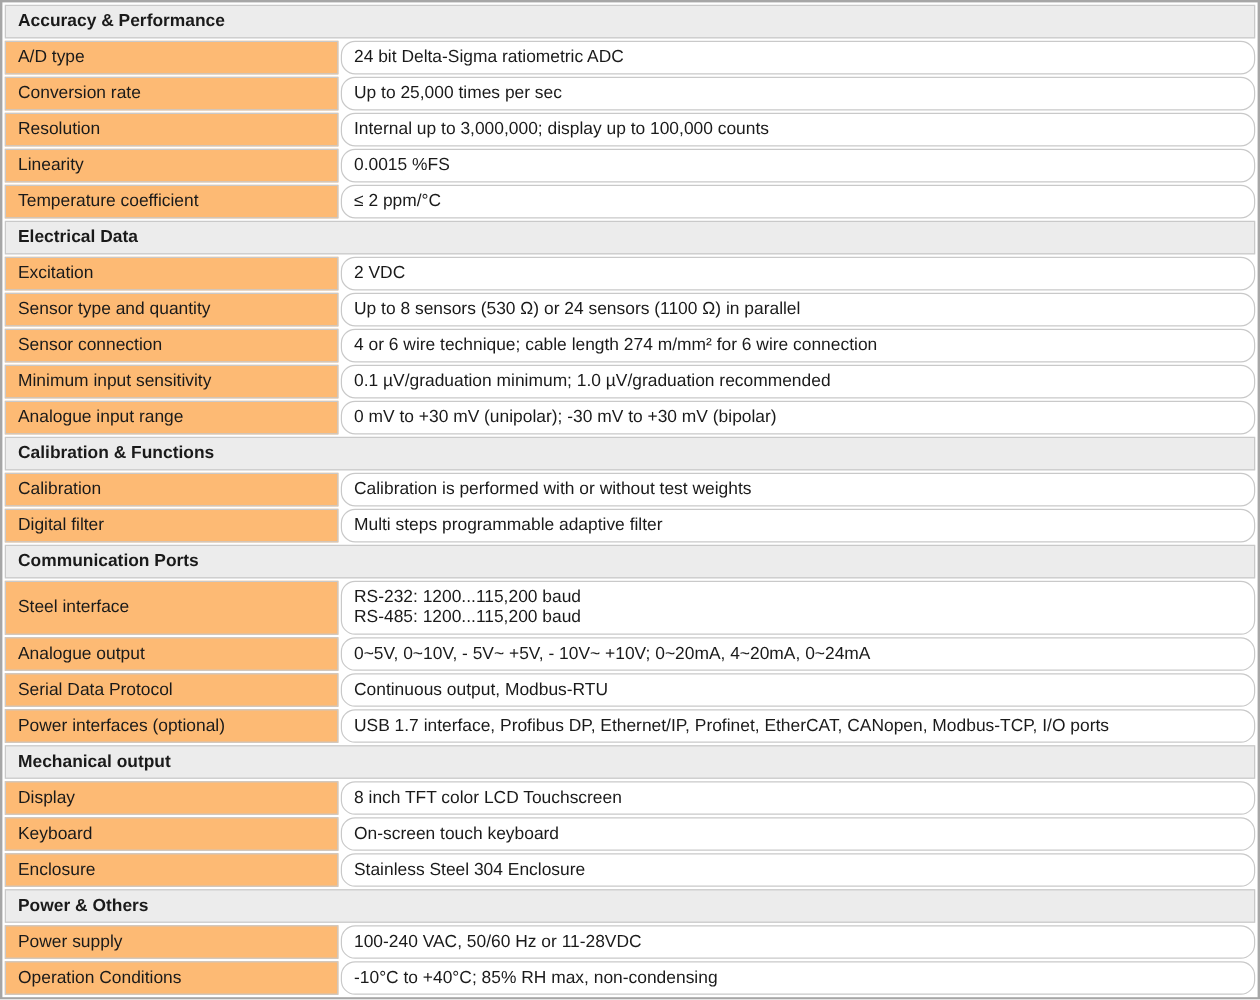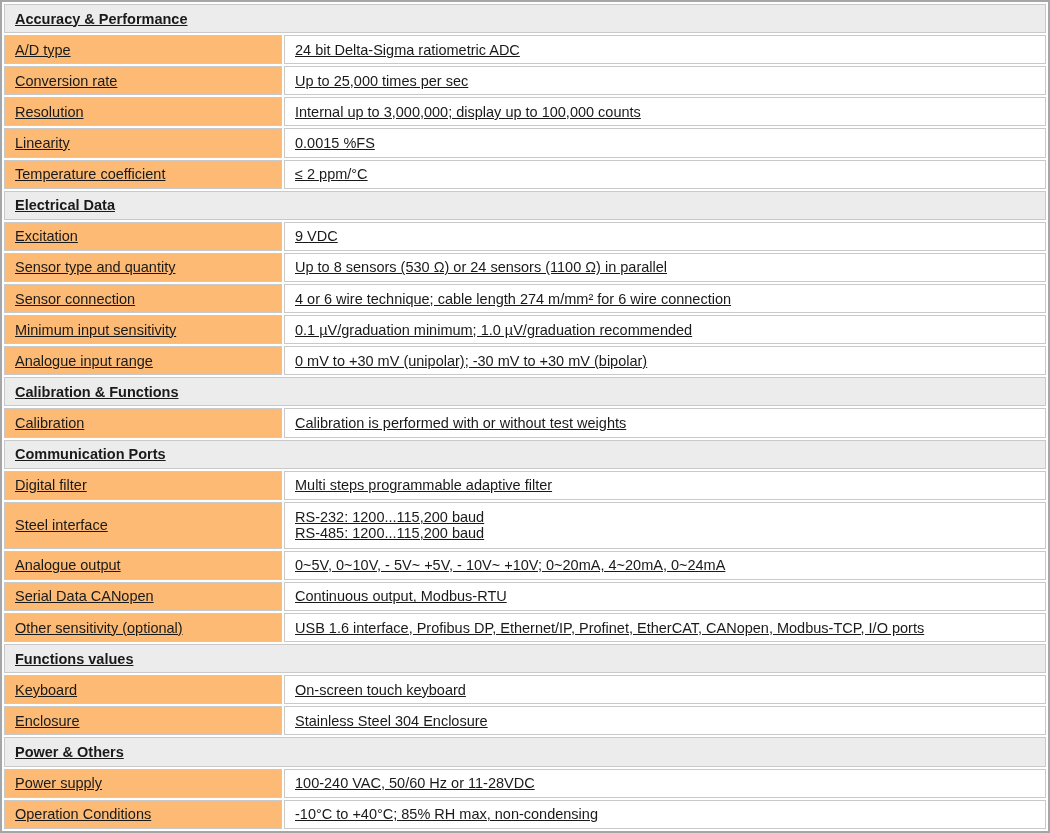--- a/index.html
+++ b/index.html
@@ -24,36 +24,36 @@
   }
   col.c-label { width: 278px; }
   table.spec td {
     border: 1px solid #c9c9c9;
     color: #1a1a1a;
     font-size: 14.5px;
     line-height: 16px;
     padding: 4px 10px;
     vertical-align: middle;
     overflow: hidden;
-    text-decoration: underline;
   }
   td.section {
     background: #ececec;
     font-weight: 700;
     font-size: 15px;
     padding-left: 18px;
   }
   td.label {
     background: #fdba74;
     padding-left: 18px;
   }
   td.value {
     background: #ffffff;
     padding-left: 20px;
     white-space: pre-line;
+    border-radius: 12px;
   }
 </style>
 </head>
 <body>
 
 <div class="spec-wrap">
   <table class="spec">
     <colgroup>
       <col class="c-label">
       <col class="c-value">
@@ -80,21 +80,21 @@
         </tr>
         <tr>
           <td class="label">Temperature coefficient</td>
           <td class="value">≤ 2 ppm/°C</td>
         </tr>
         <tr>
           <td colspan="2" class="section">Electrical Data</td>
         </tr>
         <tr>
           <td class="label">Excitation</td>
-          <td class="value">9 VDC</td>
+          <td class="value">2 VDC</td>
         </tr>
         <tr>
           <td class="label">Sensor type and quantity</td>
           <td class="value">Up to 8 sensors (530 Ω) or 24 sensors (1100 Ω) in parallel</td>
         </tr>
         <tr>
           <td class="label">Sensor connection</td>
           <td class="value">4 or 6 wire technique; cable length 274 m/mm² for 6 wire connection</td>
         </tr>
         <tr>
@@ -106,45 +106,49 @@
           <td class="value">0 mV to +30 mV (unipolar); -30 mV to +30 mV (bipolar)</td>
         </tr>
         <tr>
           <td colspan="2" class="section">Calibration &amp; Functions</td>
         </tr>
         <tr>
           <td class="label">Calibration</td>
           <td class="value">Calibration is performed with or without test weights</td>
         </tr>
         <tr>
-          <td colspan="2" class="section">Communication Ports</td>
+          <td class="label">Digital filter</td>
+          <td class="value">Multi steps programmable adaptive filter</td>
         </tr>
         <tr>
-          <td class="label">Digital filter</td>
-          <td class="value">Multi steps programmable adaptive filter</td>
+          <td colspan="2" class="section">Communication Ports</td>
         </tr>
         <tr>
           <td class="label">Steel interface</td>
           <td class="value">RS-232: 1200...115,200 baud
 RS-485: 1200...115,200 baud</td>
         </tr>
         <tr>
           <td class="label">Analogue output</td>
           <td class="value">0~5V, 0~10V,  - 5V~ +5V,  - 10V~ +10V; 0~20mA, 4~20mA, 0~24mA</td>
         </tr>
         <tr>
-          <td class="label">Serial Data CANopen</td>
+          <td class="label">Serial Data Protocol</td>
           <td class="value">Continuous output, Modbus-RTU</td>
         </tr>
         <tr>
-          <td class="label">Other sensitivity (optional)</td>
-          <td class="value">USB 1.6 interface, Profibus DP, Ethernet/IP, Profinet, EtherCAT, CANopen, Modbus-TCP, I/O ports</td>
+          <td class="label">Power interfaces (optional)</td>
+          <td class="value">USB 1.7 interface, Profibus DP, Ethernet/IP, Profinet, EtherCAT, CANopen, Modbus-TCP, I/O ports</td>
         </tr>
         <tr>
-          <td colspan="2" class="section">Functions values</td>
+          <td colspan="2" class="section">Mechanical output</td>
+        </tr>
+        <tr>
+          <td class="label">Display</td>
+          <td class="value">8 inch TFT color LCD Touchscreen</td>
         </tr>
         <tr>
           <td class="label">Keyboard</td>
           <td class="value">On-screen touch keyboard</td>
         </tr>
         <tr>
           <td class="label">Enclosure</td>
           <td class="value">Stainless Steel 304 Enclosure</td>
         </tr>
         <tr>

